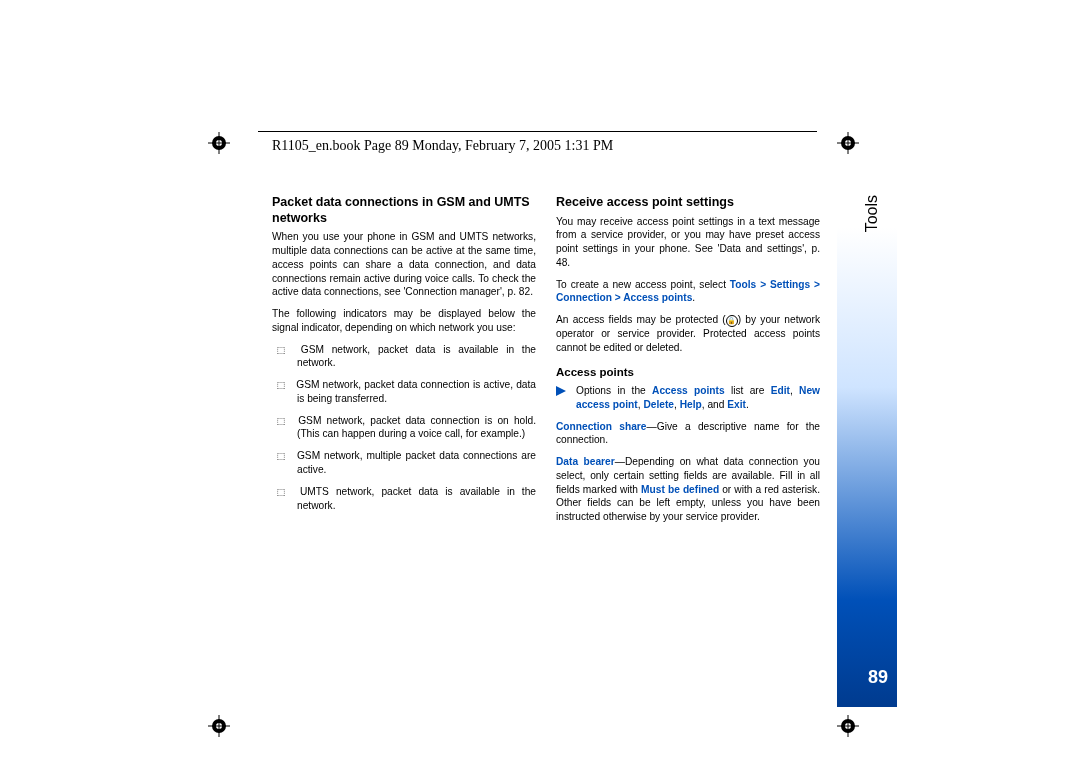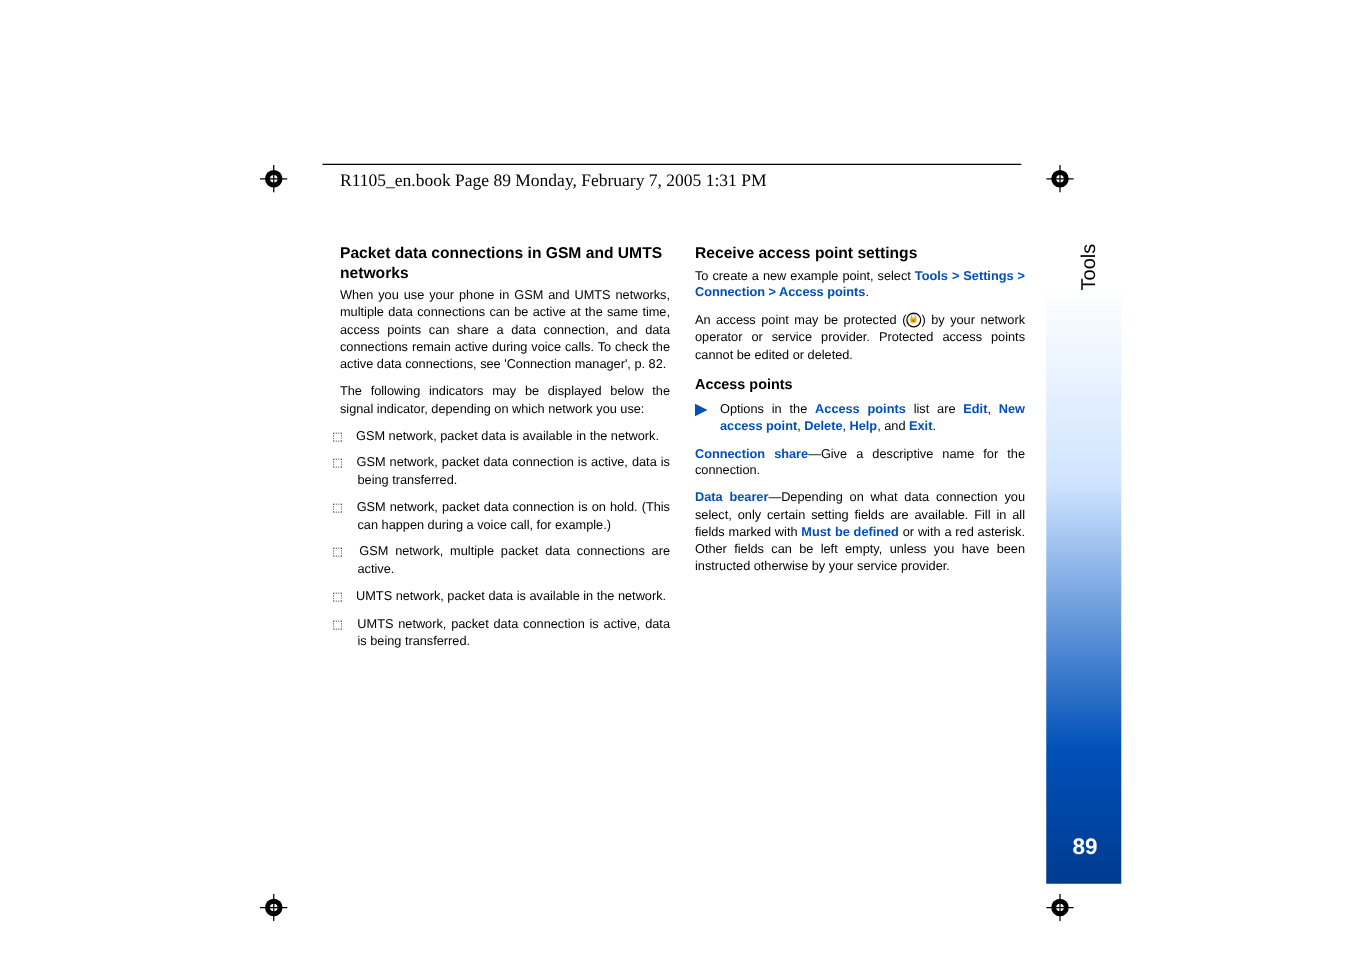--- a/index.html
+++ b/index.html
@@ -47,21 +47,21 @@
     right: 199px;
     top: 195px;
     font-family: Verdana, sans-serif;
     font-size: 16px;
     color: #000;
     writing-mode: vertical-rl;
     transform: rotate(180deg);
   }
   .page-number {
     position: absolute;
-    right: 202px;
+    right: 192px;
     bottom: 75px;
     font-family: Verdana, sans-serif;
     font-size: 18px;
     font-weight: bold;
     color: #fff;
   }
   .cols {
     position: absolute;
     left: 272px;
     top: 195px;
@@ -87,20 +87,21 @@
     font-weight: bold;
     margin: 10px 0 4px 0;
   }
   .col p {
     margin: 0 0 8px 0;
     text-align: justify;
   }
   .col .indent {
     padding-left: 14px;
     text-indent: -14px;
+    margin-left: 11px;
   }
   .col .tip {
     padding-left: 20px;
     position: relative;
   }
   .col .tip::before {
     content: "";
     position: absolute;
     left: 0;
     top: 2px;
@@ -176,27 +177,27 @@
 <div class="cols">
   <div class="col">
     <h3>Packet data connections in GSM and UMTS networks</h3>
     <p>When you use your phone in GSM and UMTS networks, multiple data connections can be active at the same time, access points can share a data connection, and data connections remain active during voice calls. To check the active data connections, see 'Connection manager', p. 82.</p>
     <p>The following indicators may be displayed below the signal indicator, depending on which network you use:</p>
     <p class="indent"><span class="icon">⬚</span> <span>GSM network, packet data is available in the network.</span></p>
     <p class="indent"><span class="icon">⬚</span> <span>GSM network, packet data connection is active, data is being transferred.</span></p>
     <p class="indent"><span class="icon">⬚</span> <span>GSM network, packet data connection is on hold. (This can happen during a voice call, for example.)</span></p>
     <p class="indent"><span class="icon">⬚</span> <span>GSM network, multiple packet data connections are active.</span></p>
     <p class="indent"><span class="icon">⬚</span> <span>UMTS network, packet data is available in the network.</span></p>
-    <p class="indent"><span class="icon">⬚</span> <span>UMTS network, packet data connection is active, data is being transferred.</span></p>
   </div>
 
   <div class="col">
     <h3>Receive access point settings</h3>
-    <p><span>To create a new example point, select </span><span class="blue">Tools &gt; Settings &gt; Connection &gt; Access points</span><span>.</span></p>
-    <p><span>An access point may be protected (</span><span class="lockicon">🔒</span><span>) by your network operator or service provider. Protected access points cannot be edited or deleted.</span></p>
+    <p>You may receive access point settings in a text message from a service provider, or you may have preset access point settings in your phone. See 'Data and settings', p. 48.</p>
+    <p><span>To create a new access point, select </span><span class="blue">Tools &gt; Settings &gt; Connection &gt; Access points</span><span>.</span></p>
+    <p><span>An access fields may be protected (</span><span class="lockicon">🔒</span><span>) by your network operator or service provider. Protected access points cannot be edited or deleted.</span></p>
     <h4>Access points</h4>
     <p class="tip">
       <span>Options in the </span><span class="blue">Access points</span><span> list are </span><span class="blue">Edit</span><span>, </span><span class="blue">New access point</span><span>, </span><span class="blue">Delete</span><span>, </span><span class="blue">Help</span><span>, and </span><span class="blue">Exit</span><span>.</span>
     </p>
     <p><span class="blue">Connection share</span><span>—Give a descriptive name for the connection.</span></p>
     <p><span class="blue">Data bearer</span><span>—Depending on what data connection you select, only certain setting fields are available. Fill in all fields marked with </span><span class="blue">Must be defined</span><span> or with a red asterisk. Other fields can be left empty, unless you have been instructed otherwise by your service provider.</span></p>
   </div>
 </div>
 
 </body></html>

